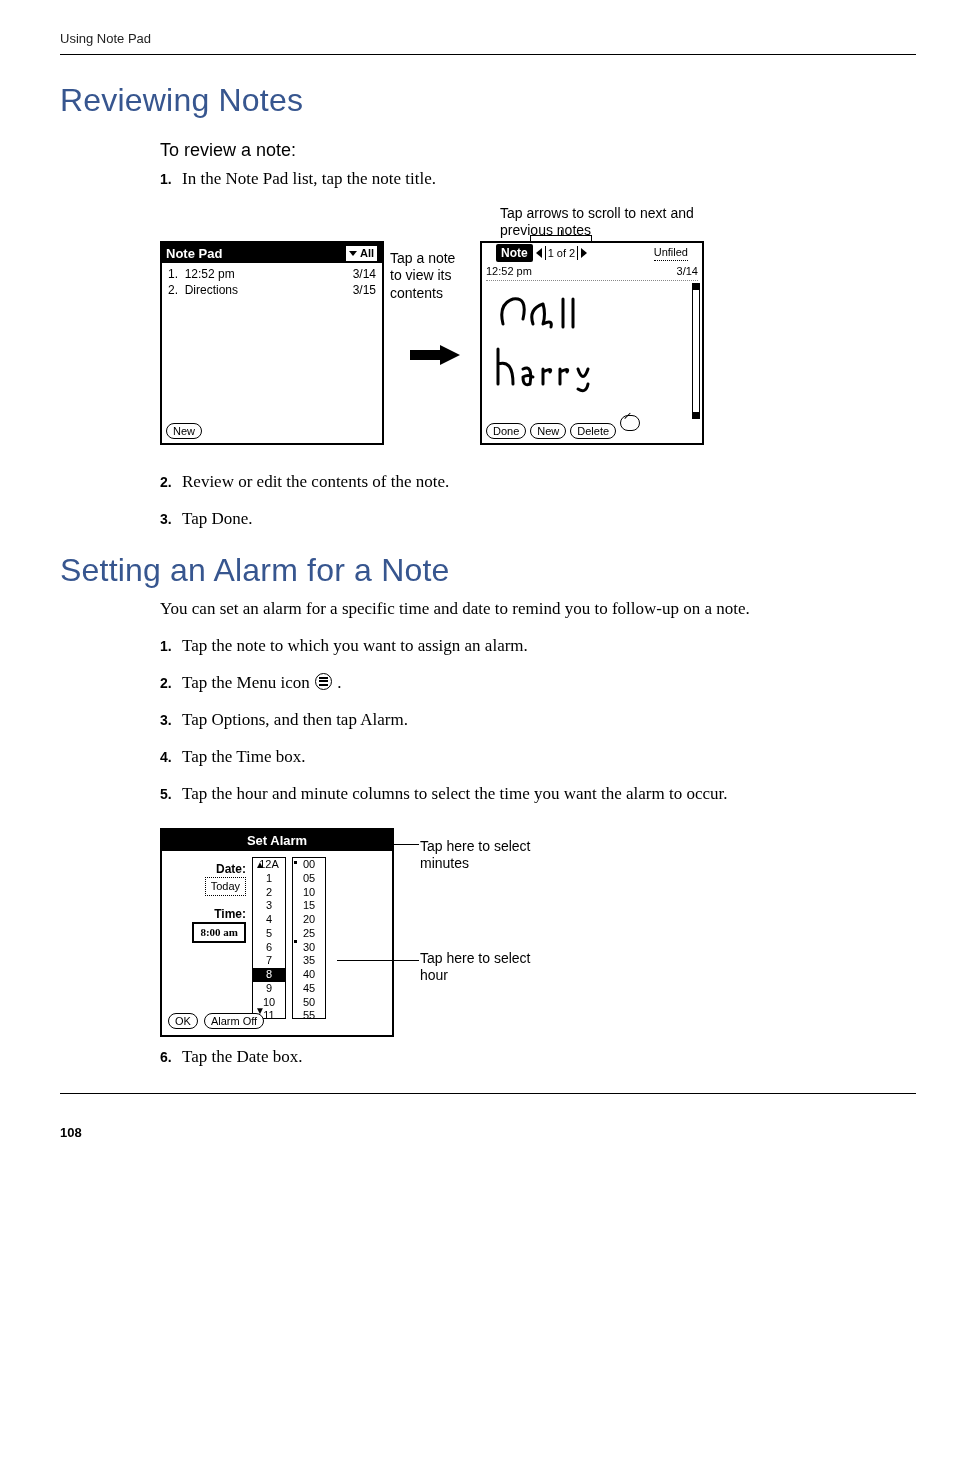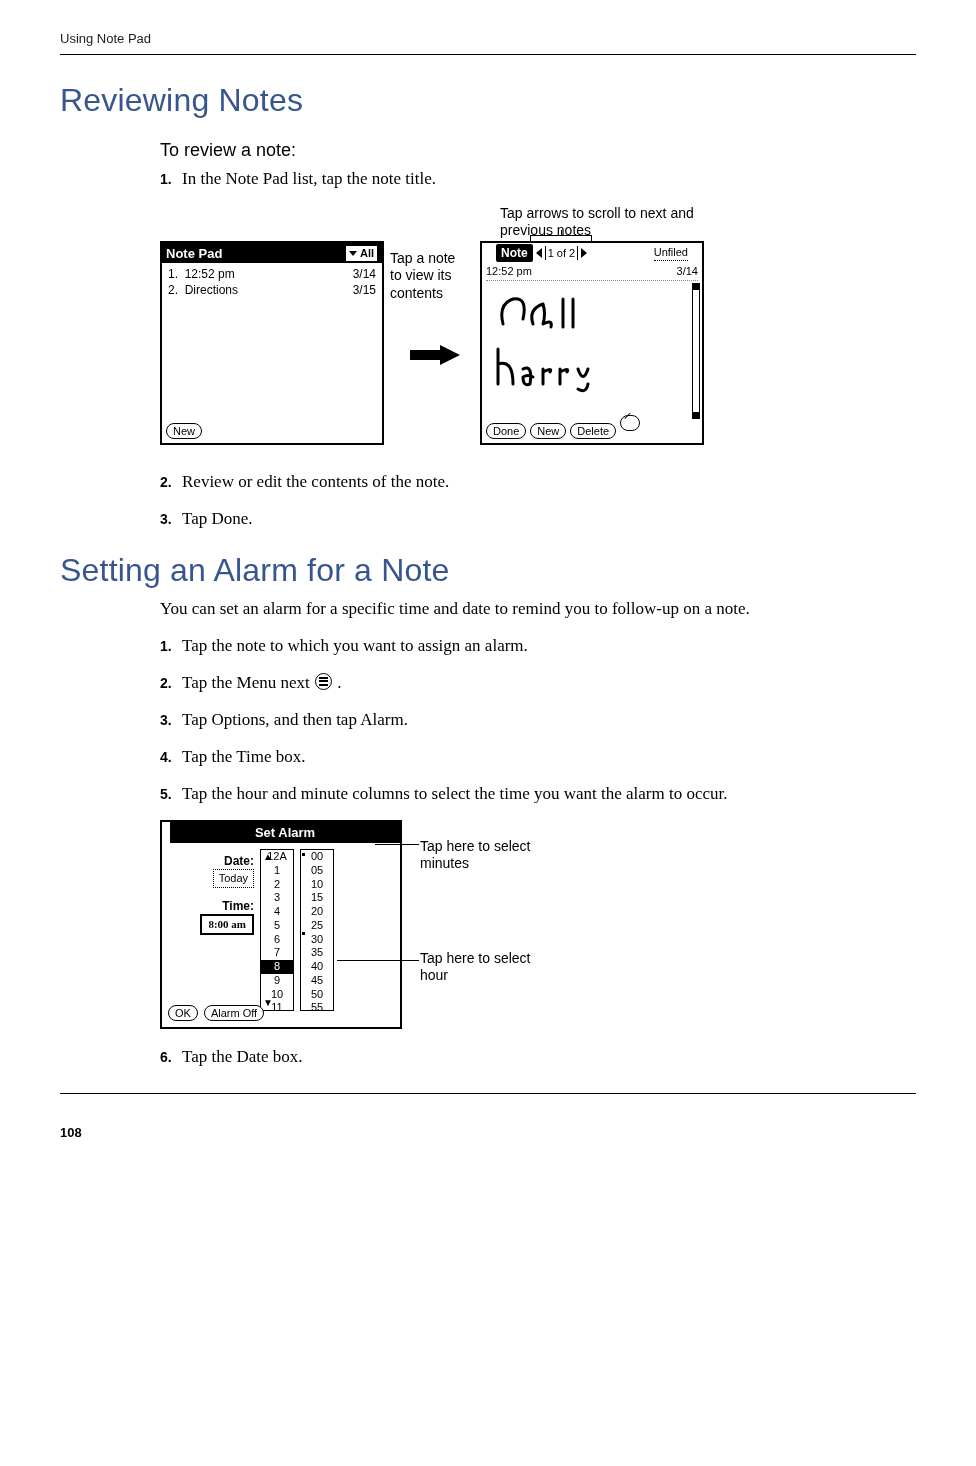--- a/index.html
+++ b/index.html
@@ -211,21 +211,21 @@
   .bracket-top::after {
     content:""; position:absolute; left:50%; top:-6px; width:1px; height:6px; background:#000;
   }
 
   
   .fig2 {
     position: relative;
     height: 220px;
     margin: 10px 0 4px 0;
   }
-  .palm-3 { left:0; top:0; width:230px; height:205px;padding-left:8px; }
+  .palm-3 { left:0; top:8px; width:230px; height:205px; }
   .alarm-title {
     background:#000; color:#fff; font-weight:bold; text-align:center;
     font-size:13px; padding:2px 0;
   }
   .alarm-body {
     padding:6px; font-size:12px; display:flex; gap:6px;
     height: calc(100% - 42px);
     position:relative;
   }
   .alarm-left { width:78px;text-align:right; }
@@ -377,21 +377,21 @@
 <div class="body-indent">
   <p class="para">You can set an alarm for a specific time and date to remind you to follow-up on a note.</p>
   <ol class="steps">
     <li>
       <span class="num">1.</span>
       <span class="step-text">Tap the note to which you want to assign an alarm.</span>
     </li>
     <li>
       <span class="num">2.</span>
       <span class="step-text">
-        <span>Tap the Menu next </span>
+        <span>Tap the Menu icon </span>
         <span class="menu-icon-glyph"></span>
         <span>.</span>
       </span>
     </li>
     <li>
       <span class="num">3.</span>
       <span class="step-text">Tap Options, and then tap Alarm.</span>
     </li>
     <li>
       <span class="num">4.</span>

